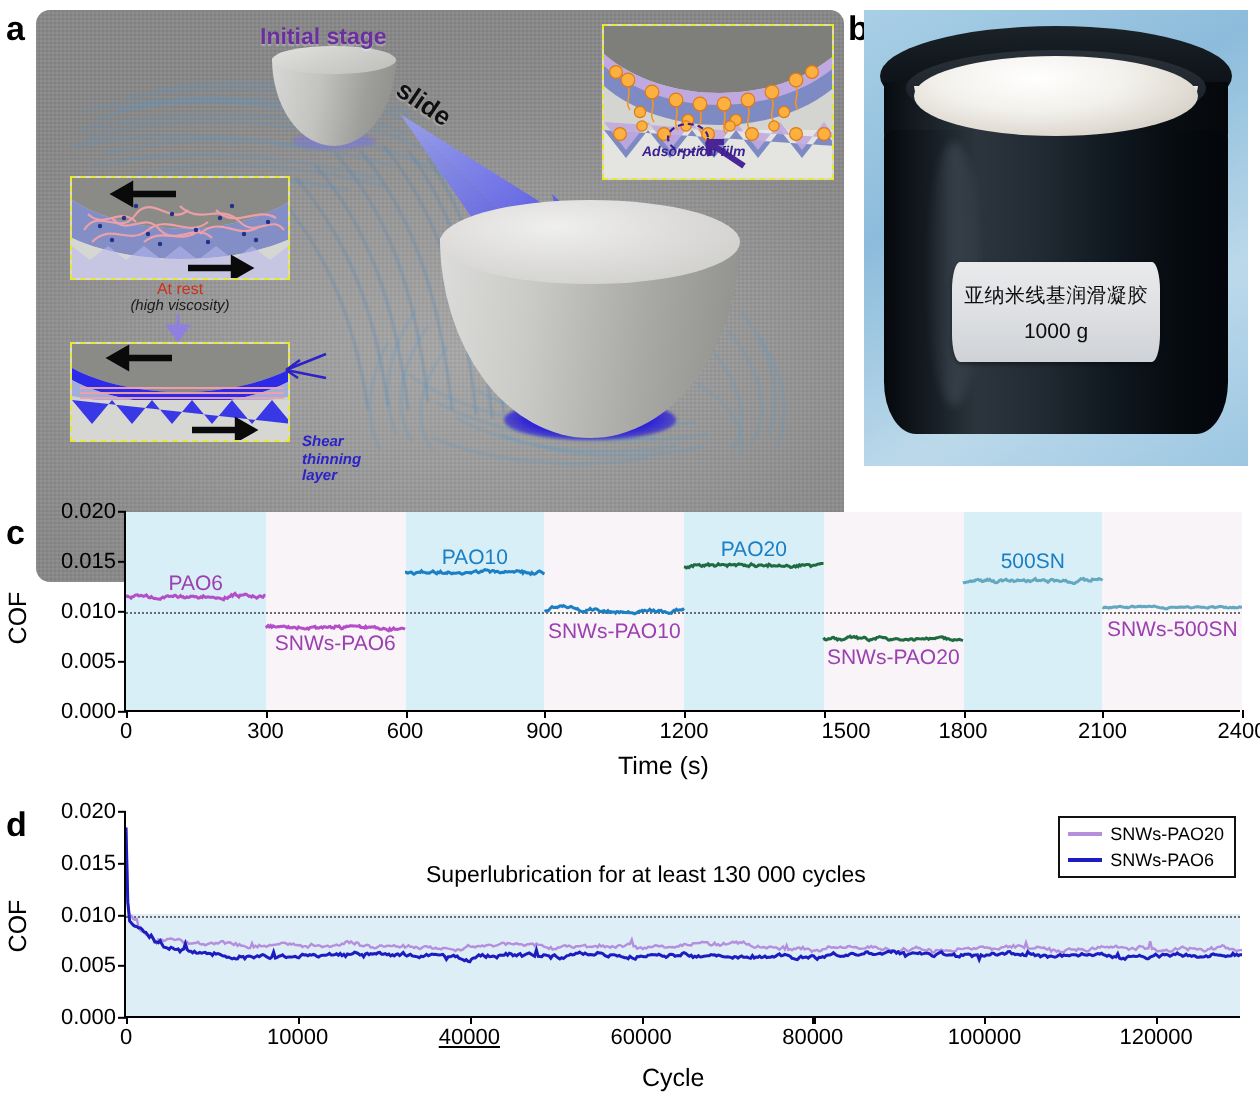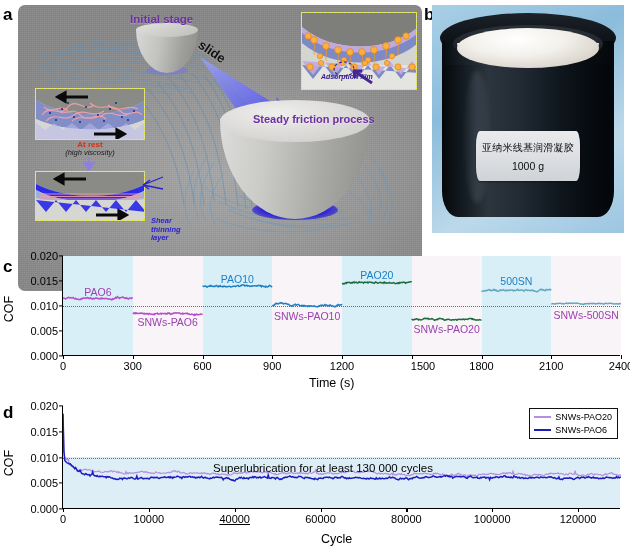--- a/index.html
+++ b/index.html
@@ -106,21 +106,21 @@
     border: 1.6px dashed #e8e73a;
     overflow: hidden;
     background: #d9d9d6;
   }
   .inset-cap {
     position: absolute;
     text-align: center;
     white-space: nowrap;
     line-height: 1.05;
   }
-  .inset-cap .t1 { display: block; font-weight: bold; font-size: 8px; color: #d03018; }
+  .inset-cap .t1 { display: block; font-weight: normal; font-size: 8px; color: #d03018; }
   .inset-cap .t2 { display: block; font-style: italic; font-size: 7.5px; color: #1a1a1a; }
 
   #inset-rest   { left: 17px; top: 83px; width: 110px; height: 52px; }
   #cap-rest     { left: 17px; top: 136px; width: 110px; }
   #inset-shear  { left: 17px; top: 166px; width: 110px; height: 50px; }
   #cap-shear    { left: 17px; top: 216px; width: 110px; }
   #inset-adsorp { left: 283px; top: 7px; width: 116px; height: 78px; }
   #cap-shear-layer {
     position: absolute; left: 133px; top: 168px; width: 46px;
     font-style: italic; font-weight: bold; font-size: 7.5px; color: #2b22c8;
@@ -239,21 +239,21 @@
   .band { position: absolute; top: 0; bottom: 0; }
   .dotted-line {
     position: absolute; left: 0; right: 0; height: 0;
     border-top: 1.3px dotted #6a6a6a;
   }
   .series-label {
     position: absolute; font-size: 10.5px; white-space: nowrap;
     font-family: "Liberation Sans", sans-serif;
   }
   .annotation {
-    position: absolute; font-size: 11.5px; color: #000; white-space: nowrap; margin-top: 30px;
+    position: absolute; font-size: 11.5px; color: #000; white-space: nowrap;
   }
   .legend {
     position: absolute;
     border: 1px solid #111;
     background: #fff;
     padding: 3px 5px 3px 4px;
     display: flex; flex-direction: column; gap: 3px;
   }
   .legend-row { display: flex; align-items: center; gap: 4px; }
   .legend-swatch { width: 17px; height: 2.6px; display: block; }
@@ -339,21 +339,20 @@
       <div class="top"></div>
     </div>
 
     <div class="bowl-big">
       <div class="glow"></div>
       <div class="body"></div>
       <div class="top"></div>
     </div>
 
     <div class="sch-label" id="label-initial-stage">Initial stage</div>
-    <div class="sch-label" id="label-steady">Steady friction process</div>
     <div id="label-slide">slide</div>
 
     <div class="inset" id="inset-rest">
       <svg width="110" height="52">
         <rect x="0" y="0" width="110" height="52" fill="#cfcfcc"></rect>
         <path d="M0,0 H110 V11 C80,30 30,30 0,11 Z" fill="#8a8a87"></path>
         <path d="M0,11 C30,30 80,30 110,11 L110,30 C80,44 30,44 0,30 Z" fill="#7d8ac4" opacity="0.95"></path>
         <path d="M0,30 C30,44 80,44 110,30 L110,52 H0 Z" fill="#d6d6d2"></path>
 
         <path d="M0,34 l9,7 l9,-7 l9,7 l9,-7 l9,7 l9,-7 l9,7 l9,-7 l9,7 l9,-7 l9,7 l9,-7 l5,4 L110,44 L110,52 L0,52 Z" fill="#b9b9f0" opacity="0.55"></path>

